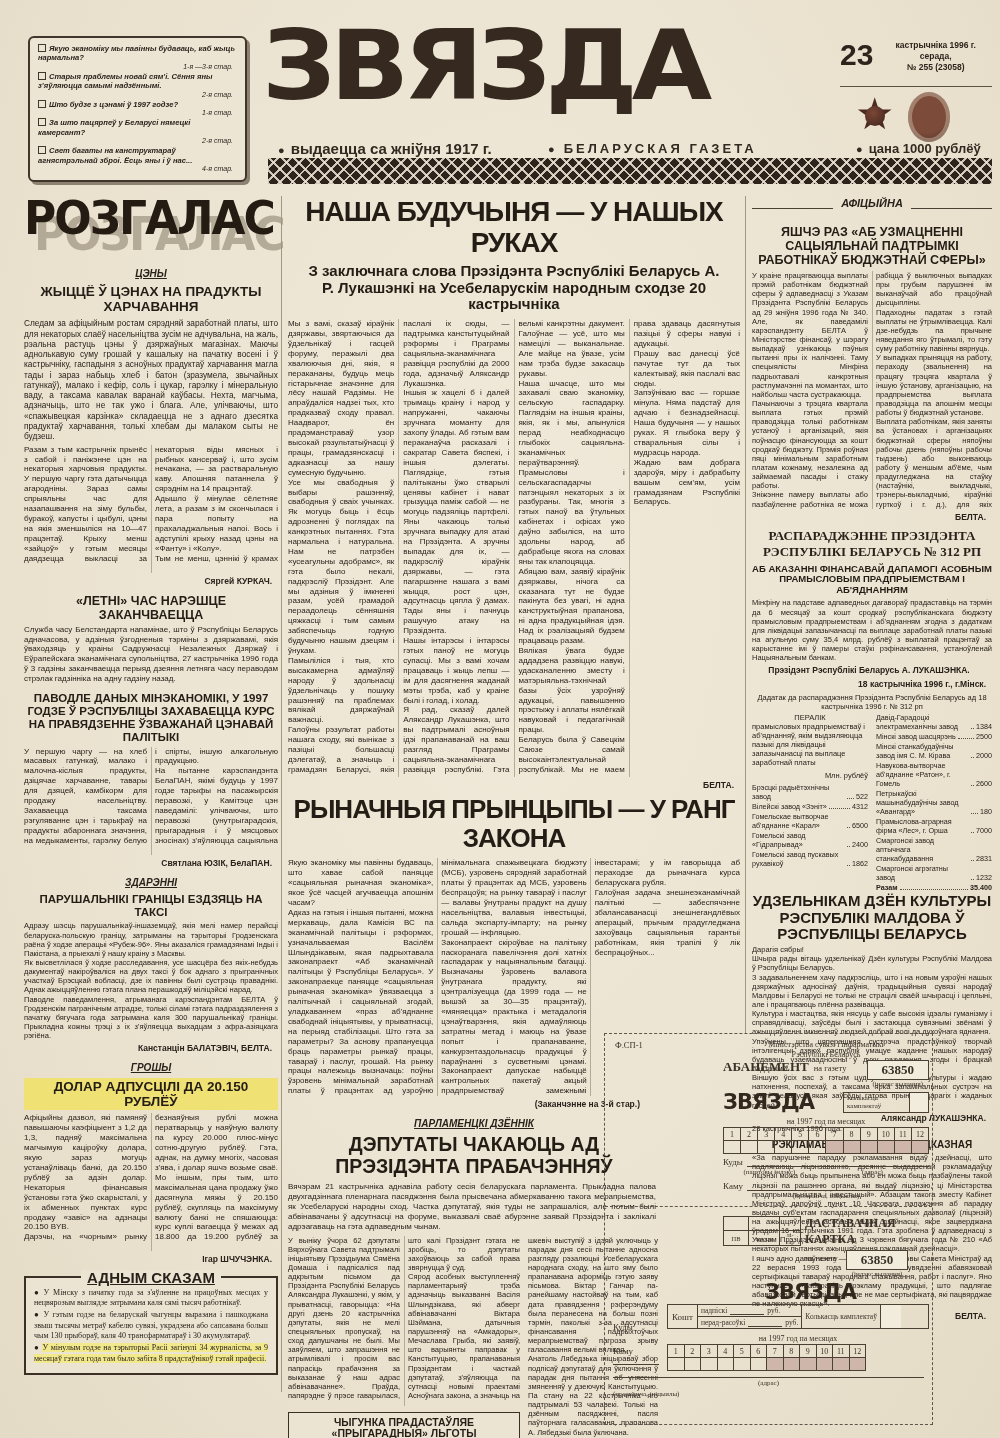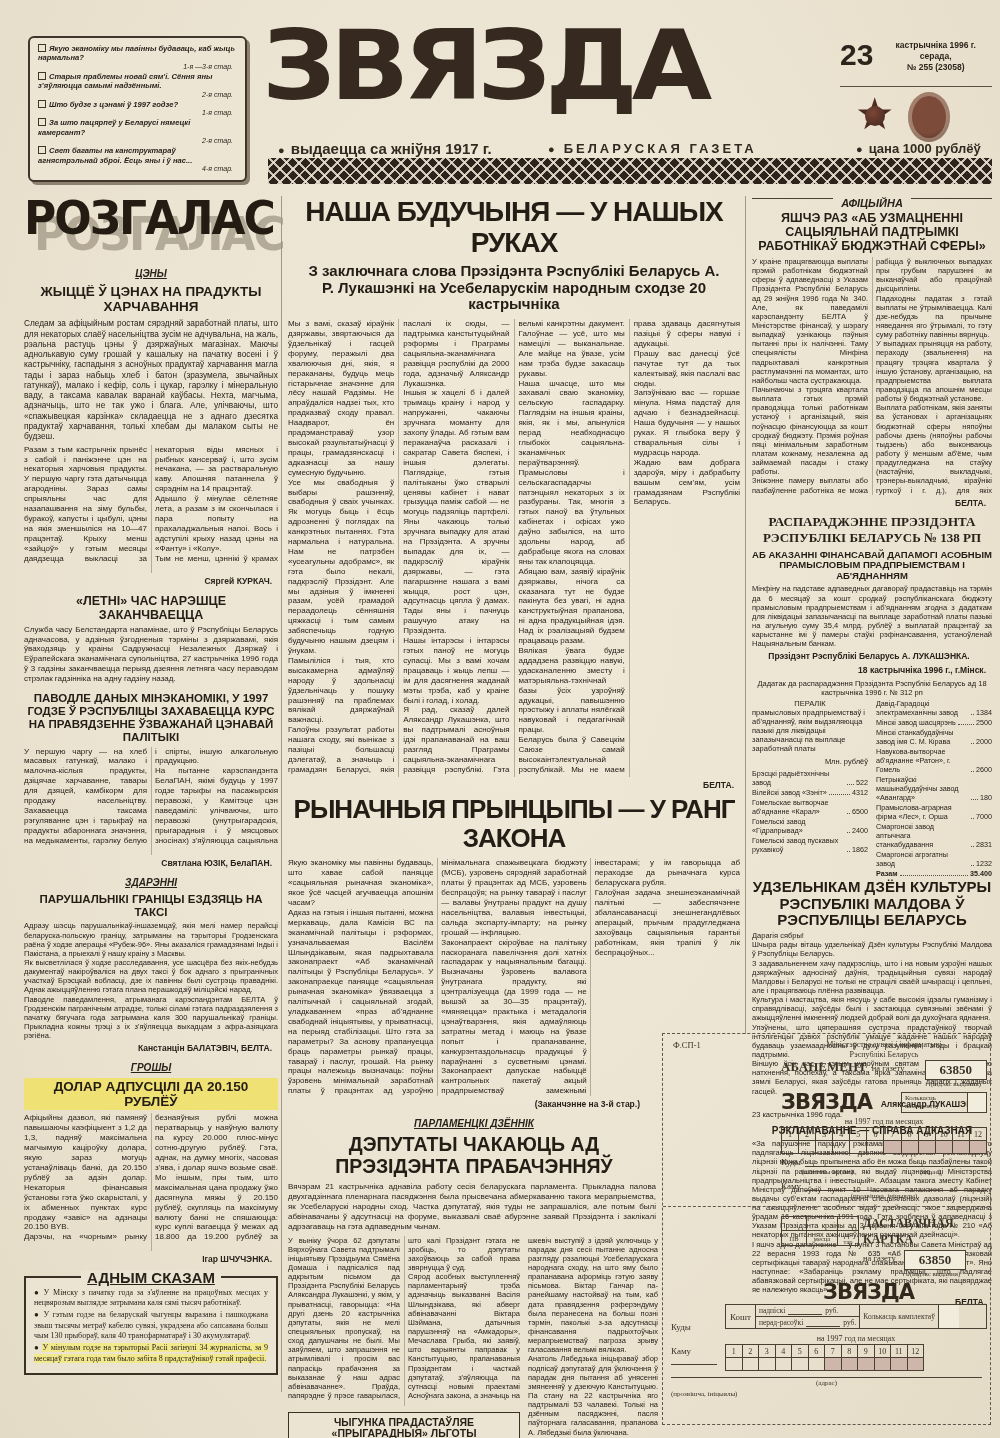--- a/index.html
+++ b/index.html
@@ -60,31 +60,31 @@
   .asktitle .ln{flex:1;border-top:2px solid #3a3026;}
   .asktitle .t{font:bold 15px/1 "Liberation Sans",sans-serif;background:#ece4d2;padding:0 6px;text-decoration:underline;}
   .askitem{font:8px/1.3 "Liberation Serif",serif;text-align:justify;margin-bottom:2px;}
   .askitem .blt{font-weight:bold;margin-right:3px;}
   .askhl{background:#f2e88c;}
   
   .railbox{border:1.5px solid #3a3026;padding:4px 6px;margin-top:6px;background:#ece4d2;}
   
   .dep-wrap{display:flex;gap:8px;width:372px;}
   
-  .offlabel{display:flex;align-items:flex-start;gap:8px;margin:2px 0 2px;}
+  .offlabel{display:flex;align-items:flex-end;gap:8px;margin:2px 0 16px;}
   .offlabel .ln{flex:1;border-top:1px solid #4a4034;}
   .offlabel .t{font:italic bold 11px/1 "Liberation Sans",sans-serif;}
   .serifhead{font:bold 13px/1.25 "Liberation Serif",serif;text-align:center;}
   
   .plrow{display:flex;align-items:flex-end;font:7.2px/1.25 "Liberation Sans",sans-serif;margin-bottom:1px;}
   .plrow .nm{max-width:80%;}
   .plrow .ld{flex:1;border-bottom:1px dotted #5a5044;margin:0 2px 2px;}
   .plrow .vl{white-space:nowrap;}
   
-  .formbox{position:absolute;left:662px;top:1033px;width:329px;height:392px;border:1.5px dashed #5f554a;box-sizing:border-box;
+  .formbox{position:absolute;left:604px;top:1033px;width:329px;height:392px;border:1.5px dashed #5f554a;box-sizing:border-box;
            font-family:"Liberation Serif",serif;color:#3a3128;}
   .fdiv{position:absolute;left:0;right:0;top:142px;border-top:1.5px dashed #5f554a;}
   .fsp{position:absolute;left:10px;top:6px;font-size:8.5px;}
   .fmin{position:absolute;left:118px;top:6px;width:206px;text-align:center;font-size:8px;line-height:1.25;}
   .abrow{position:absolute;left:118px;top:28px;width:206px;}
   .abword{font:bold 13px/1 "Liberation Serif",serif;}
   .absmall{font-size:8.5px;}
   .idxbox{display:inline-block;border:1px solid #4a4034;font:bold 13px/1.2 "Liberation Serif",serif;padding:1px 14px;background:#f2ecdc;}
   .idxcap{font-size:7px;text-align:center;}
   .zlogo{font:900 21px/1 "DejaVu Sans",sans-serif;letter-spacing:-1px;color:#33281e;}
@@ -273,21 +273,21 @@
 Зніжэнне памеру выплаты або пазбаўленне работніка яе можа рабіцца ў выключных выпадках пры грубым парушэнні ім выканаўчай або працоўнай дысцыпліны.
 Падаходны падатак з гэтай выплаты не ўтрымліваецца. Калі дзе-небудзь па прычыне няведання яго ўтрымалі, то гэту суму работніку павінны вярнуць.
 У выпадках прыняцця на работу, пераходу (звальнення) на працягу трэцяга квартала ў іншую ўстанову, арганізацыю, на прадпрыемства выплата праводзіцца па апошнім месцы работы ў бюджэтнай установе.
 Выплата работнікам, якія заняты ва ўстановах і арганізацыях бюджэтнай сферы няпоўны рабочы дзень (няпоўны рабочы тыдзень) або выконваюць работу ў меншым аб'ёме, чым прадугледжана на стаўку (настаўнікі, выкладчыкі, трэнеры-выкладчыкі, кіраўнікі гурткоў і г. д.), для якіх бюджэтныя ўстановы і арганізацыі з'яўляюцца месцам асноўнай работы, праводзіцца прапарцыянальна аб'ёму выконваемай работы (адпрацаванаму часу). Што датычыць асоб, якія выконваюць аб'ём работы большы, чым на стаўку, то выплата прэміі гэтай катэгорыі работнікаў ажыццяўляецца ў межах пяці мінімальных зарплат.
 Выплата прэміі асобам, якія працуюць у бюджэтнай сферы па сумяшчальніцтву або на ўмовах пагадзіннай аплаты, не праводзіцца.
 Не будзе выплачана прэмія і жанчынам, якія знаходзяцца ў водпуску па догляду дзіцяці да трохгадовага ўзросту.
 Пры часовай адсутнасці на рабоце на працягу трэцяга квартала па падставах, прадугледжаных заканадаўствам рэспублікі, налічэнне выплаты праводзіцца ў поўным памеры.</div>
     </div>
     <div class="sign">БЕЛТА.</div>
 
-    <div class="serifhead" style="margin-top:5px;">РАСПАРАДЖЭННЕ ПРЭЗІДЭНТА РЭСПУБЛІКІ БЕЛАРУСЬ № 138 РП</div>
+    <div class="serifhead" style="margin-top:5px;">РАСПАРАДЖЭННЕ ПРЭЗІДЭНТА РЭСПУБЛІКІ БЕЛАРУСЬ № 312 РП</div>
     <div class="hl" style="font-size:9.5px;margin:3px 0;">АБ АКАЗАННІ ФІНАНСАВАЙ ДАПАМОГІ АСОБНЫМ ПРАМЫСЛОВЫМ ПРАДПРЫЕМСТВАМ І АБ'ЯДНАННЯМ</div>
     <div class="tiny just pre">Мінфіну на падставе адпаведных дагавораў прадаставіць на тэрмін да 6 месяцаў за кошт сродкаў рэспубліканскага бюджэту прамысловым прадпрыемствам і аб'яднанням згодна з дадаткам для ліквідацыі запазычанасці па выплаце заработнай платы пазыкі на агульную суму 35,4 млрд. рублёў з выплатай працэнтаў за карыстанне імі ў памеры стаўкі рэфінансавання, устаноўленай Нацыянальным банкам.</div>
     <div class="sign" style="text-align:center;">Прэзідэнт Рэспублікі Беларусь  А. ЛУКАШЭНКА.</div>
     <div class="sign">18 кастрычніка 1996 г., г.Мінск.</div>
     <div class="tiny b" style="text-align:center;margin:2px 0;">Дадатак да распараджэння Прэзідэнта Рэспублікі Беларусь ад 18 кастрычніка 1996 г. № 312 рп</div>
     <div style="display:flex;gap:8px;">
       <div style="width:116px;">
         <div class="tiny" style="text-align:center;">ПЕРАЛІК</div>
         <div class="tiny pre">прамысловых прадпрыемстваў і аб'яднанняў, якім выдзяляюцца пазыкі для ліквідацыі запазычанасці па выплаце заработнай платы</div>
         <div class="tiny" style="text-align:right;margin:3px 0;">Млн. рублёў</div>

